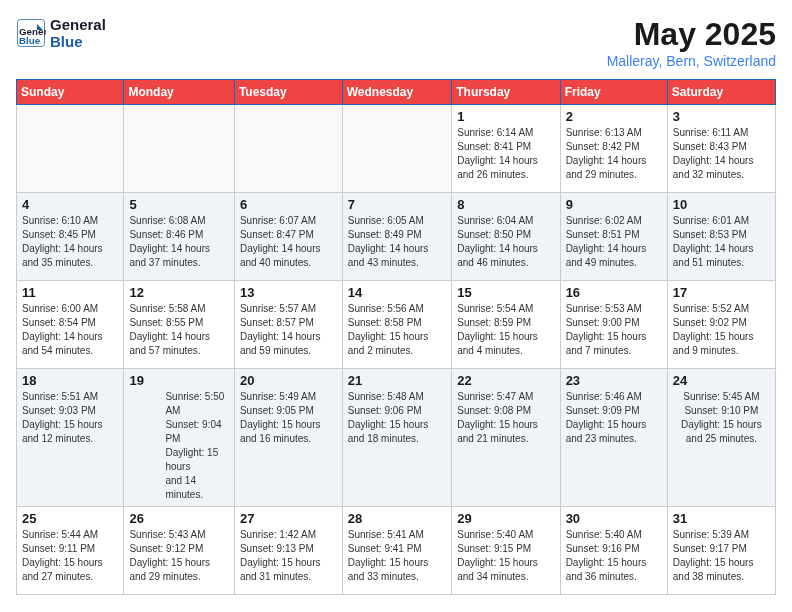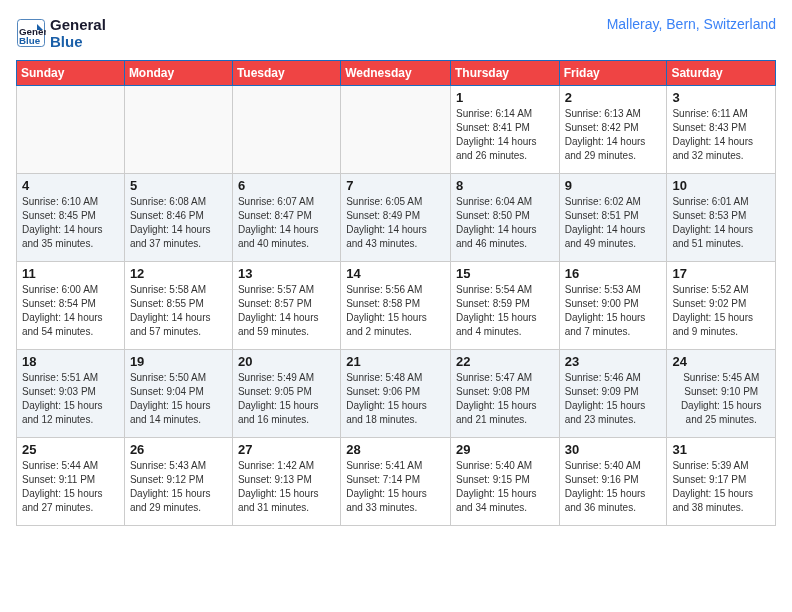--- a/index.html
+++ b/index.html
@@ -89,20 +89,21 @@
       <text x="4" y="34" font-size="13" font-weight="bold" fill="#1a5fa8">Blue</text>
 
       <polygon points="28,8 36,16 28,16" fill="#1a5fa8"></polygon>
     </svg>
     <div>
       <div style="font-size:15px;font-weight:bold;color:#1a1a2e;">General</div>
       <div style="font-size:15px;font-weight:bold;color:#1a5fa8;">Blue</div>
     </div>
   </div>
   <div class="title-block">
+    <div class="month-title">May 2025</div>
     <div class="location">Malleray, Bern, Switzerland</div>
   </div>
 </div>
 
 <table>
   <thead>
     <tr>
     <th>Sunday</th>
         <th>Monday</th>
         <th>Tuesday</th>
@@ -245,21 +246,21 @@
       <tr>
         <td>
           <span class="day-number">18</span>
           <div class="day-info" style="white-space: pre-line;">Sunrise: 5:51 AM
 Sunset: 9:03 PM
 Daylight: 15 hours
 and 12 minutes.</div>
         </td>
         <td>
           <span class="day-number">19</span>
-          <div class="day-info" style="white-space: pre-line;">Sunrise: 5:50 AM
+          <div class="day-info" style="white-space: pre-line; margin-left: 36px;">Sunrise: 5:50 AM
 Sunset: 9:04 PM
 Daylight: 15 hours
 and 14 minutes.</div>
         </td>
         <td>
           <span class="day-number">20</span>
           <div class="day-info" style="white-space: pre-line;">Sunrise: 5:49 AM
 Sunset: 9:05 PM
 Daylight: 15 hours
 and 16 minutes.</div>
@@ -311,21 +312,21 @@
         <td>
           <span class="day-number">27</span>
           <div class="day-info" style="white-space: pre-line;">Sunrise: 1:42 AM
 Sunset: 9:13 PM
 Daylight: 15 hours
 and 31 minutes.</div>
         </td>
         <td>
           <span class="day-number">28</span>
           <div class="day-info" style="white-space: pre-line;">Sunrise: 5:41 AM
-Sunset: 7:14 PM
+Sunset: 9:41 PM
 Daylight: 15 hours
 and 33 minutes.</div>
         </td>
         <td>
           <span class="day-number">29</span>
           <div class="day-info" style="white-space: pre-line;">Sunrise: 5:40 AM
 Sunset: 9:15 PM
 Daylight: 15 hours
 and 34 minutes.</div>
         </td>

